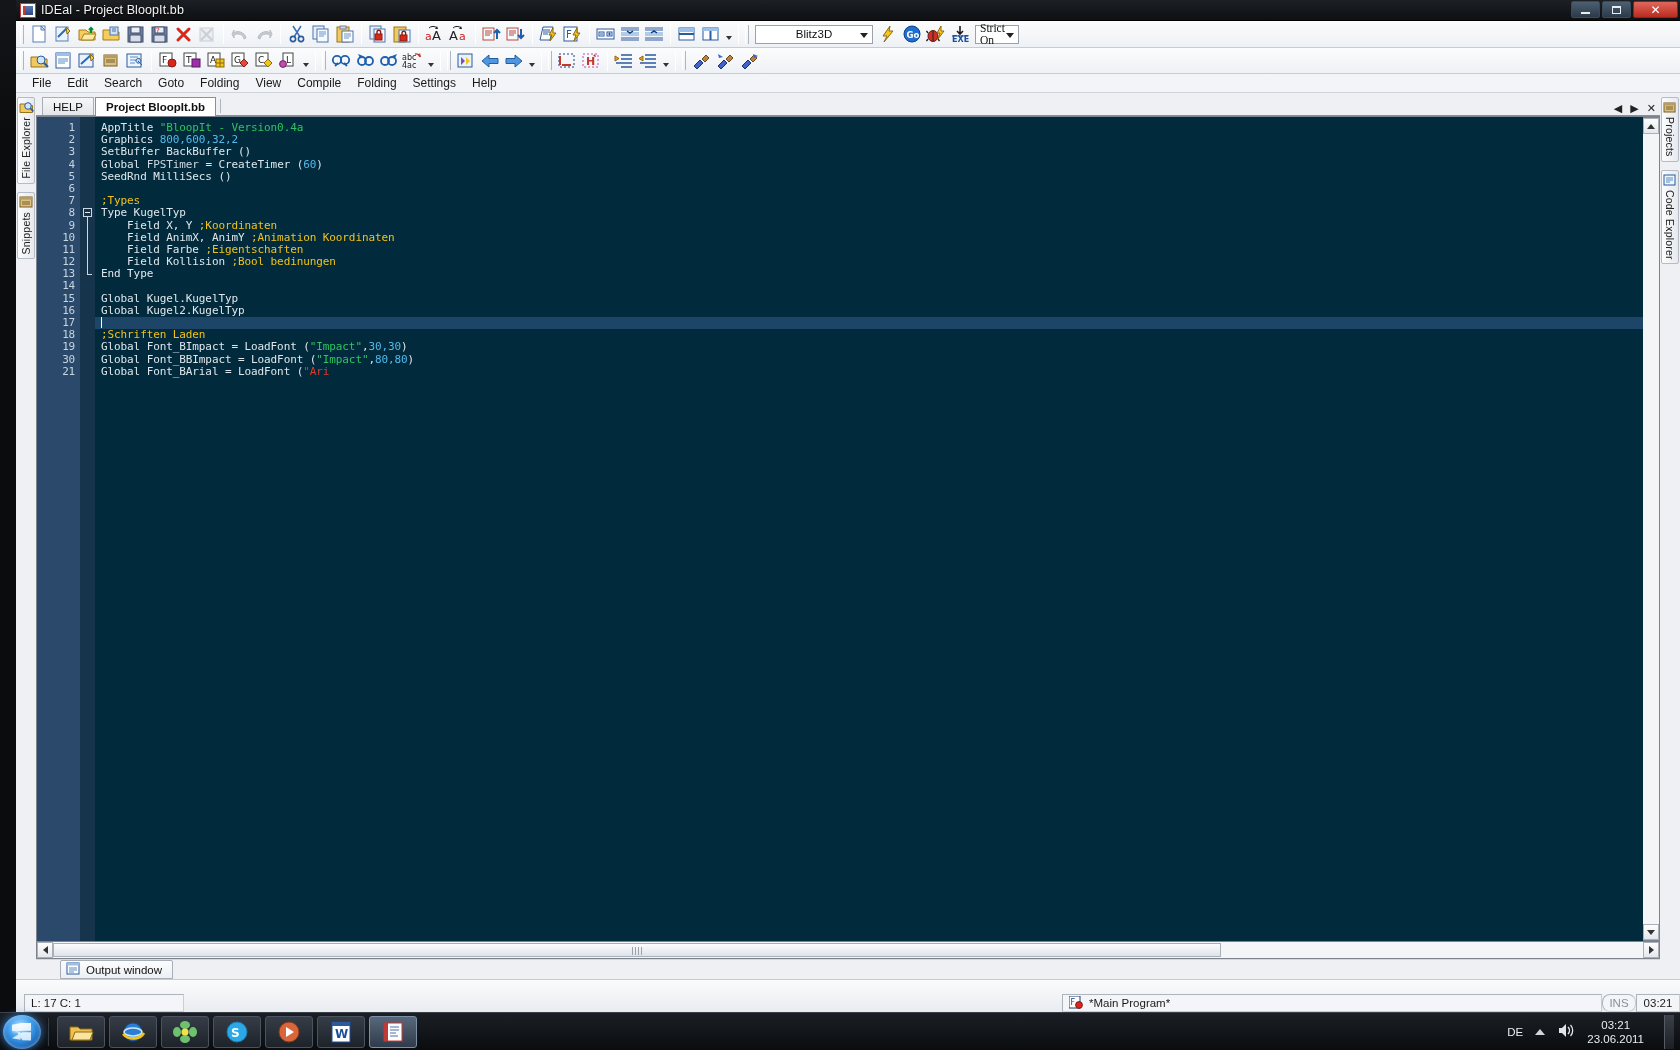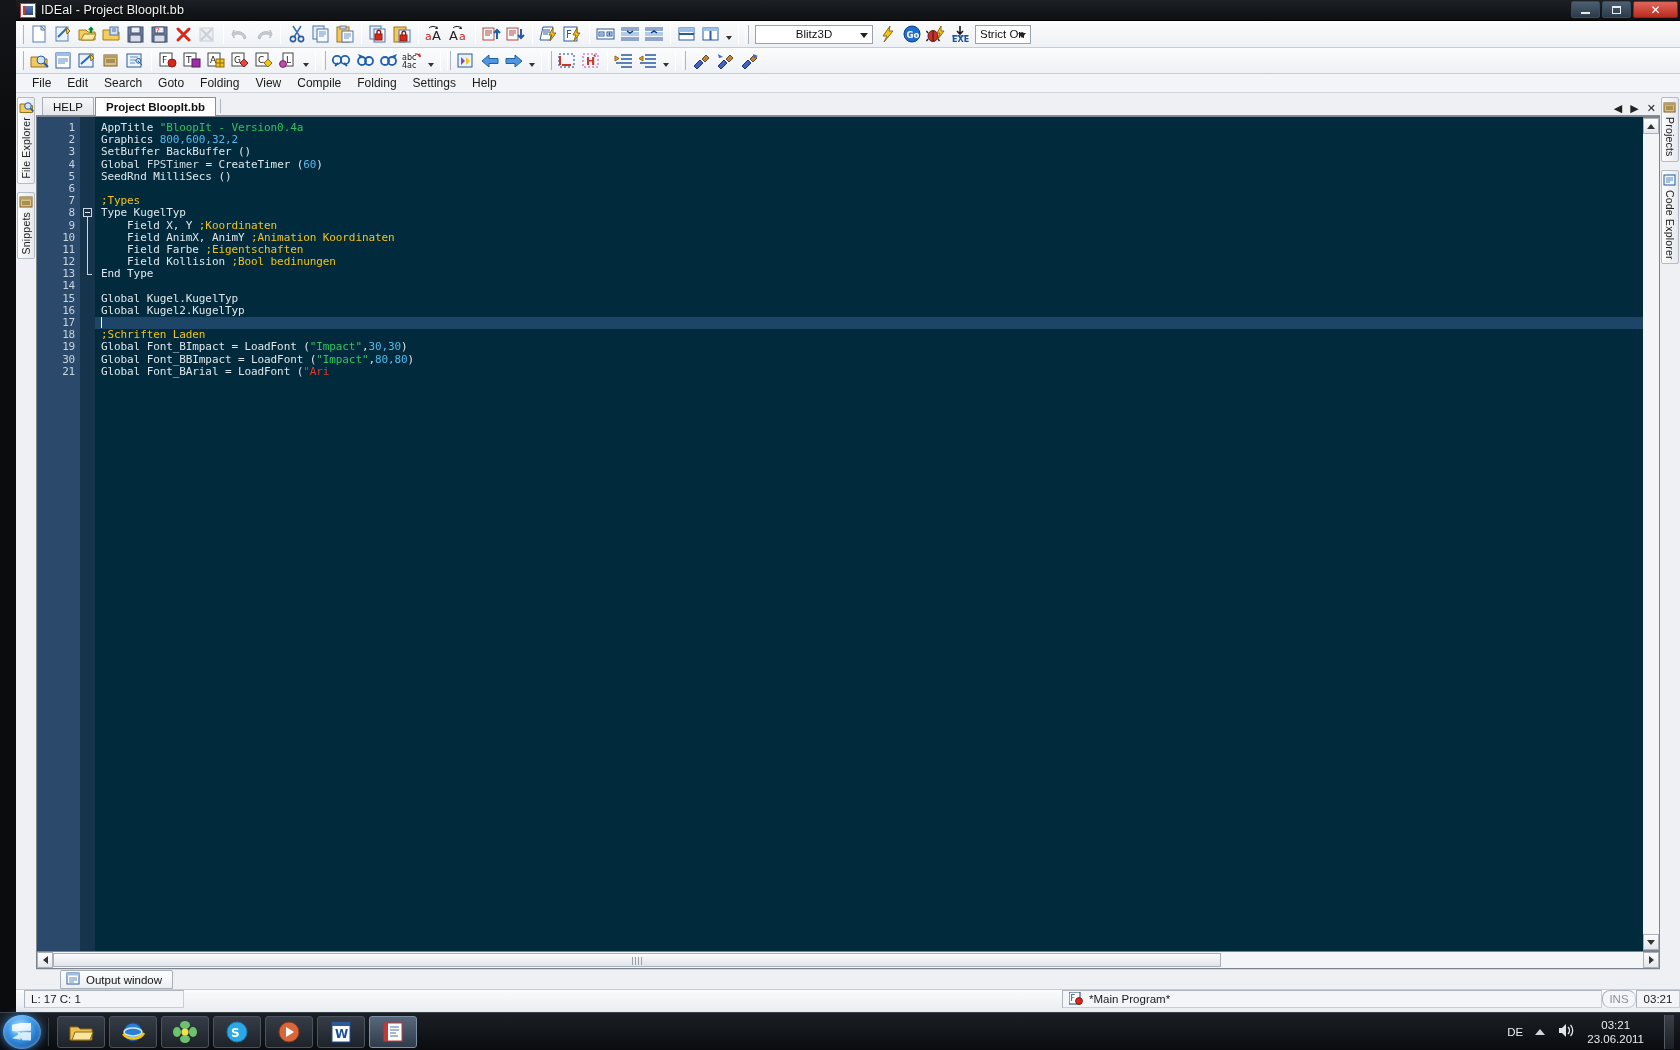--- a/index.html
+++ b/index.html
@@ -111,21 +111,21 @@
     width: 118px; height: 19px; margin: 0 3px;
     background: #fff; border: 1px solid #9aa2ad;
     display: flex; align-items: center; justify-content: center;
     position: relative; font-size: 11.5px; color: #111;
   }
   .tb-combo .cb-arrow {
     position: absolute; right: 4px; top: 7px;
     border-left: 4px solid transparent; border-right: 4px solid transparent;
     border-top: 5px solid #222;
   }
-  .tb-combo.strict { width: 56px; justify-content: flex-start; padding-left: 4px; }
+  .tb-combo.strict { width: 44px; justify-content: flex-start; padding-left: 4px; font-family: Liberation Serif, serif; }
 
   
   .menubar {
     height: 19px; background: #f2f4f7;
     display: flex; align-items: flex-start;
     border-bottom: 1px solid #cfd4da;
     padding-left: 8px;
   }
   .menu-item {
     font-size: 12px; color: #1a1a1a; padding: 0 8px; line-height: 19px;
@@ -284,23 +284,23 @@
   .out-tab {
     height: 19px; padding: 0 10px 0 5px;
     display: flex; align-items: center; gap: 6px;
     font-size: 11.5px; color: #111;
     background: linear-gradient(#fdfdfe,#eceff3);
     border: 1px solid #a8aeb6; border-top-left-radius: 2px; border-top-right-radius: 2px;
   }
 
   
   .statusbar {
-    height: 23px; background: linear-gradient(#fafbfc,#e9ecf0);
+    height: 33px; background: linear-gradient(#fafbfc,#e9ecf0);
     border-top: 1px solid #c8ccd2;
-    display: flex; align-items: flex-start; font-size: 11.5px; color: #1a1a1a;
+    display: flex; align-items: flex-end; font-size: 11.5px; color: #1a1a1a;
   }
   .st-cell {
     height: 18px; display: flex; align-items: center; padding: 0 6px;
     border: 1px solid #c9ced5; border-top-color: #aeb4bc; border-left-color: #aeb4bc;
     background: #f3f5f8;
   }
   .st-cell.pos { width: 160px; margin-left: 8px; }
   .st-spacer { flex: 1; }
   .st-cell.main { width: 540px; gap: 6px; }
   .st-cell.ins { width: 34px; justify-content: center; color: #8b9098; border-radius: 8px; }

